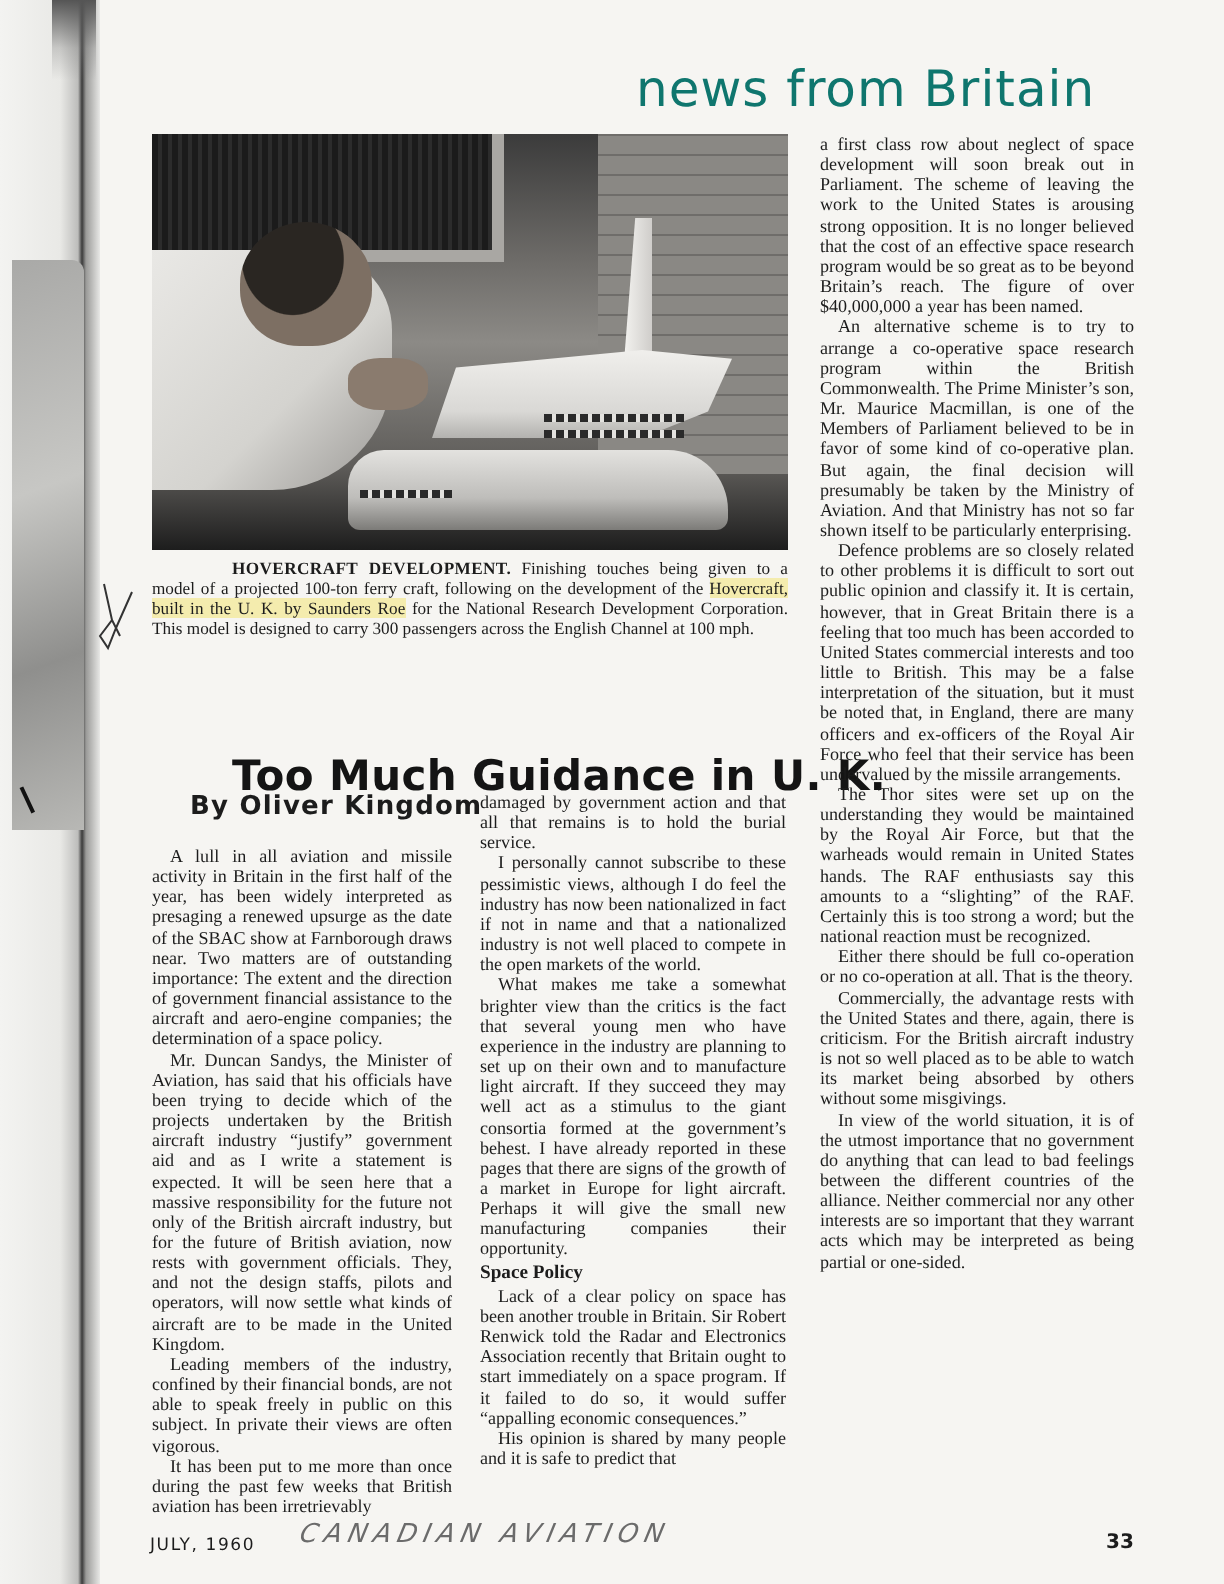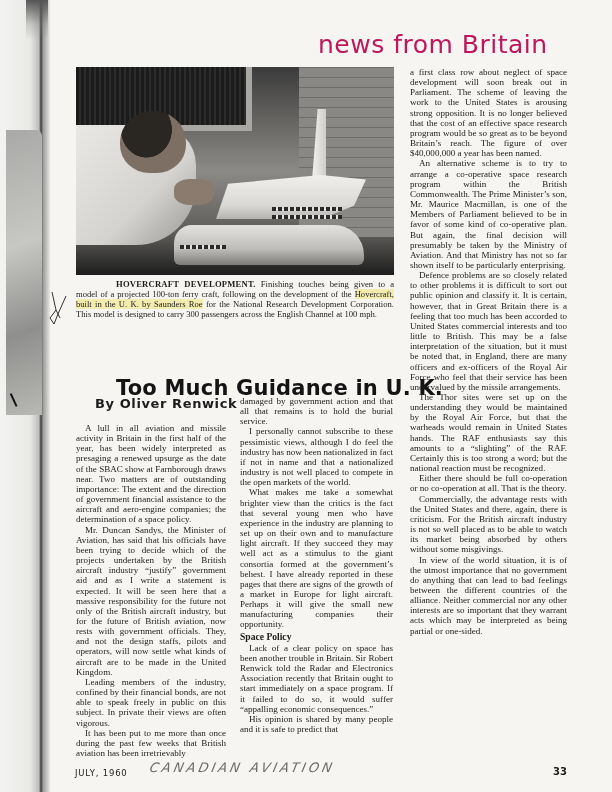--- a/index.html
+++ b/index.html
@@ -27,21 +27,21 @@
     position: absolute; left: 6px; top: 260px; width: 14px; height: 14px;
     border-left: 2px solid #111; transform: rotate(-25deg);
   }
   .pen-mark {
     position: absolute; left: 46px; top: 288px; width: 22px; height: 40px;
   }
 
   .header-title {
     position: absolute; left: 318px; top: 30px;
     font-family: "DejaVu Sans", "Liberation Sans", sans-serif;
-    font-size: 25px; font-weight: normal; letter-spacing: 0.5px; color: #be185d;
+    font-size: 25px; font-weight: normal; letter-spacing: 0.5px; color: #0f766e;
     margin: 0;
   }
 
   
   .photo {
     position: absolute; left: 76px; top: 67px; width: 318px; height: 208px;
     background: linear-gradient(180deg, #3b3b3b 0%, #6d6b68 30%, #8c8a86 50%, #5e5c59 80%, #1d1d1d 100%);
     overflow: hidden;
   }
   .photo .window {
@@ -158,21 +158,21 @@
   <div class="model-upper"></div>
   <div class="windows-row" style="left:196px; top:140px; width:70px;"></div>
   <div class="windows-row" style="left:196px; top:148px; width:70px;"></div>
   <div class="model-lower"></div>
   <div class="windows-row" style="left:104px; top:178px; width:46px;"></div>
 </div>
 
 <p class="caption"><span class="lead">HOVERCRAFT DEVELOPMENT.</span><span> Finishing touches being given to a model of a projected 100-ton ferry craft, following on the development of the </span><span class="hl">Hovercraft, built in the U. K. by Saunders Roe</span><span> for the National Research Development Corporation. This model is designed to carry 300 passengers across the English Channel at 100 mph.</span></p>
 
 <h2 class="headline">Too Much Guidance in U. K.</h2>
-<h3 class="byline">By Oliver Renwick</h3>
+<h3 class="byline">By Oliver Kingdom</h3>
 
 <div class="col col1">
   <p>A lull in all aviation and missile activity in Britain in the first half of the year, has been widely interpreted as presaging a renewed upsurge as the date of the SBAC show at Farnborough draws near. Two matters are of outstanding importance: The extent and the direction of government financial assistance to the aircraft and aero-engine companies; the determination of a space policy.</p>
   <p>Mr. Duncan Sandys, the Minister of Aviation, has said that his officials have been trying to decide which of the projects undertaken by the British aircraft industry “justify” government aid and as I write a statement is expected. It will be seen here that a massive responsibility for the future not only of the British aircraft industry, but for the future of British aviation, now rests with government officials. They, and not the design staffs, pilots and operators, will now settle what kinds of aircraft are to be made in the United Kingdom.</p>
   <p>Leading members of the industry, confined by their financial bonds, are not able to speak freely in public on this subject. In private their views are often vigorous.</p>
   <p>It has been put to me more than once during the past few weeks that British aviation has been irretrievably</p>
 </div>
 
 <div class="col col2">
   <p class="noindent">damaged by government action and that all that remains is to hold the burial service.</p>

